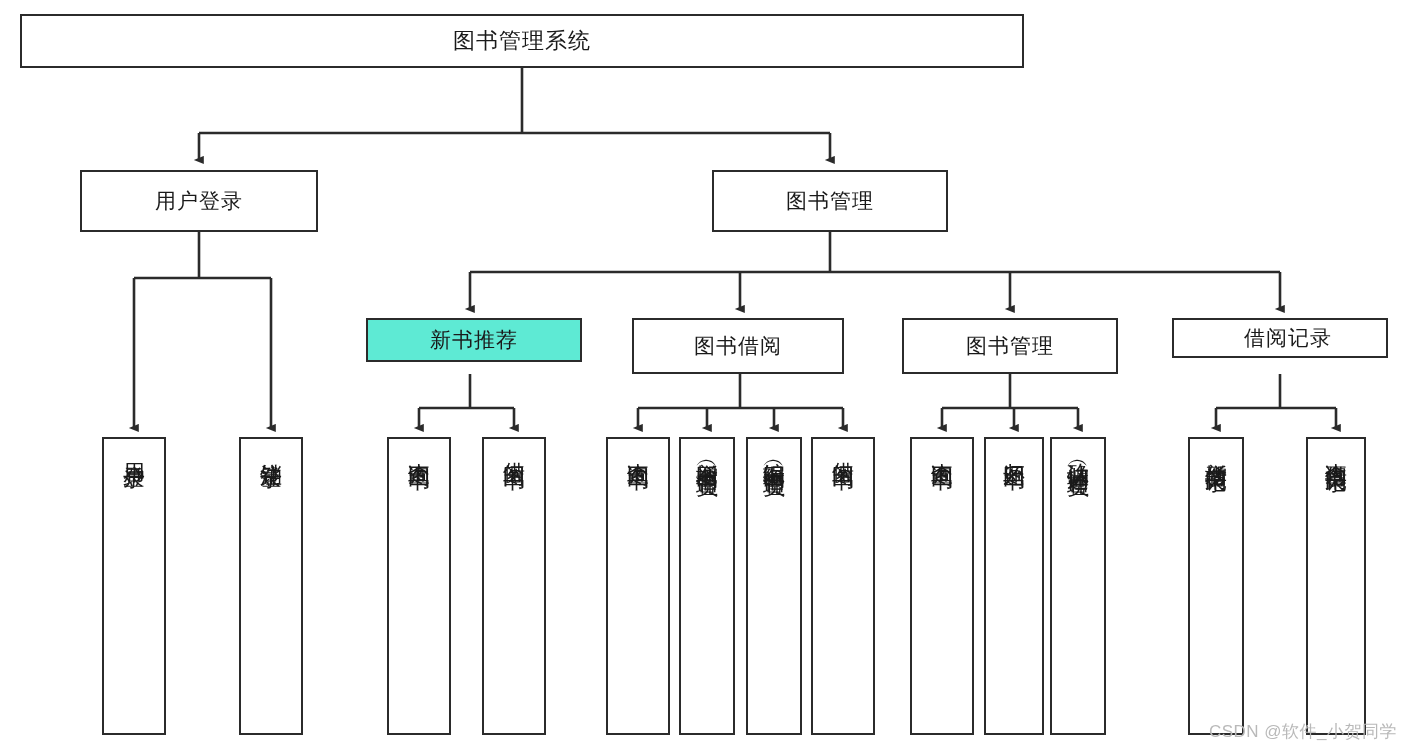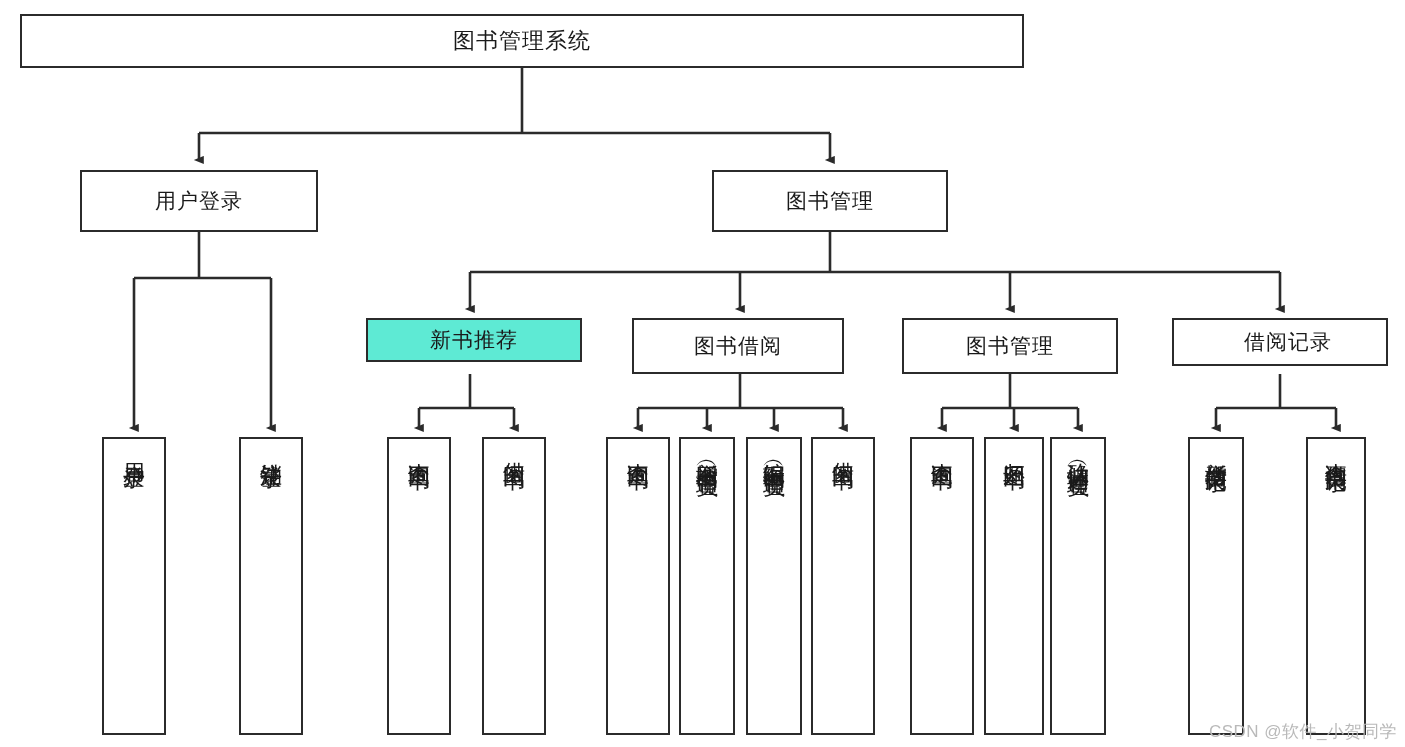--- a/index.html
+++ b/index.html
@@ -143,21 +143,21 @@
 
   <div class="node horiz" id="n-l3-0" style="left: 366px; top: 318px; width: 216px; height: 44px; border-color: rgb(43, 43, 43); background: #5eead4; color: rgb(26, 26, 26);">
     <span class="label">新书推荐</span>
   </div>
   <div class="node horiz" id="n-l3-1" style="left: 632px; top: 318px; width: 212px; height: 56px; border-color: rgb(43, 43, 43); background: rgb(255, 255, 255); color: rgb(26, 26, 26);">
     <span class="label">图书借阅</span>
   </div>
   <div class="node horiz" id="n-l3-2" style="left: 902px; top: 318px; width: 216px; height: 56px; border-color: rgb(43, 43, 43); background: rgb(255, 255, 255); color: rgb(26, 26, 26);">
     <span class="label">图书管理</span>
   </div>
-  <div class="node horiz" id="n-l3-3" style="left: 1172px; top: 318px; width: 216px; height: 48px; border-color: rgb(43, 43, 43); background: rgb(255, 255, 255); color: rgb(26, 26, 26); padding-left: 16px;">
+  <div class="node horiz" id="n-l3-3" style="left: 1172px; top: 318px; width: 216px; height: 40px; border-color: rgb(43, 43, 43); background: rgb(255, 255, 255); color: rgb(26, 26, 26); padding-left: 16px;">
     <span class="label">借阅记录</span>
   </div>
 
   <div class="node vert" id="n-lf-0" style="left: 102px; top: 437px; width: 64px; height: 298px; border-color: rgb(43, 43, 43); background: rgb(255, 255, 255); color: rgb(26, 26, 26);">
     <span class="label">用户登录</span>
   </div>
   <div class="node vert" id="n-lf-1" style="left: 239px; top: 437px; width: 64px; height: 298px; border-color: rgb(43, 43, 43); background: rgb(255, 255, 255); color: rgb(26, 26, 26);">
     <span class="label">注销登录</span>
   </div>
   <div class="node vert" id="n-lf-2" style="left: 387px; top: 437px; width: 64px; height: 298px; border-color: rgb(43, 43, 43); background: rgb(255, 255, 255); color: rgb(26, 26, 26);">

